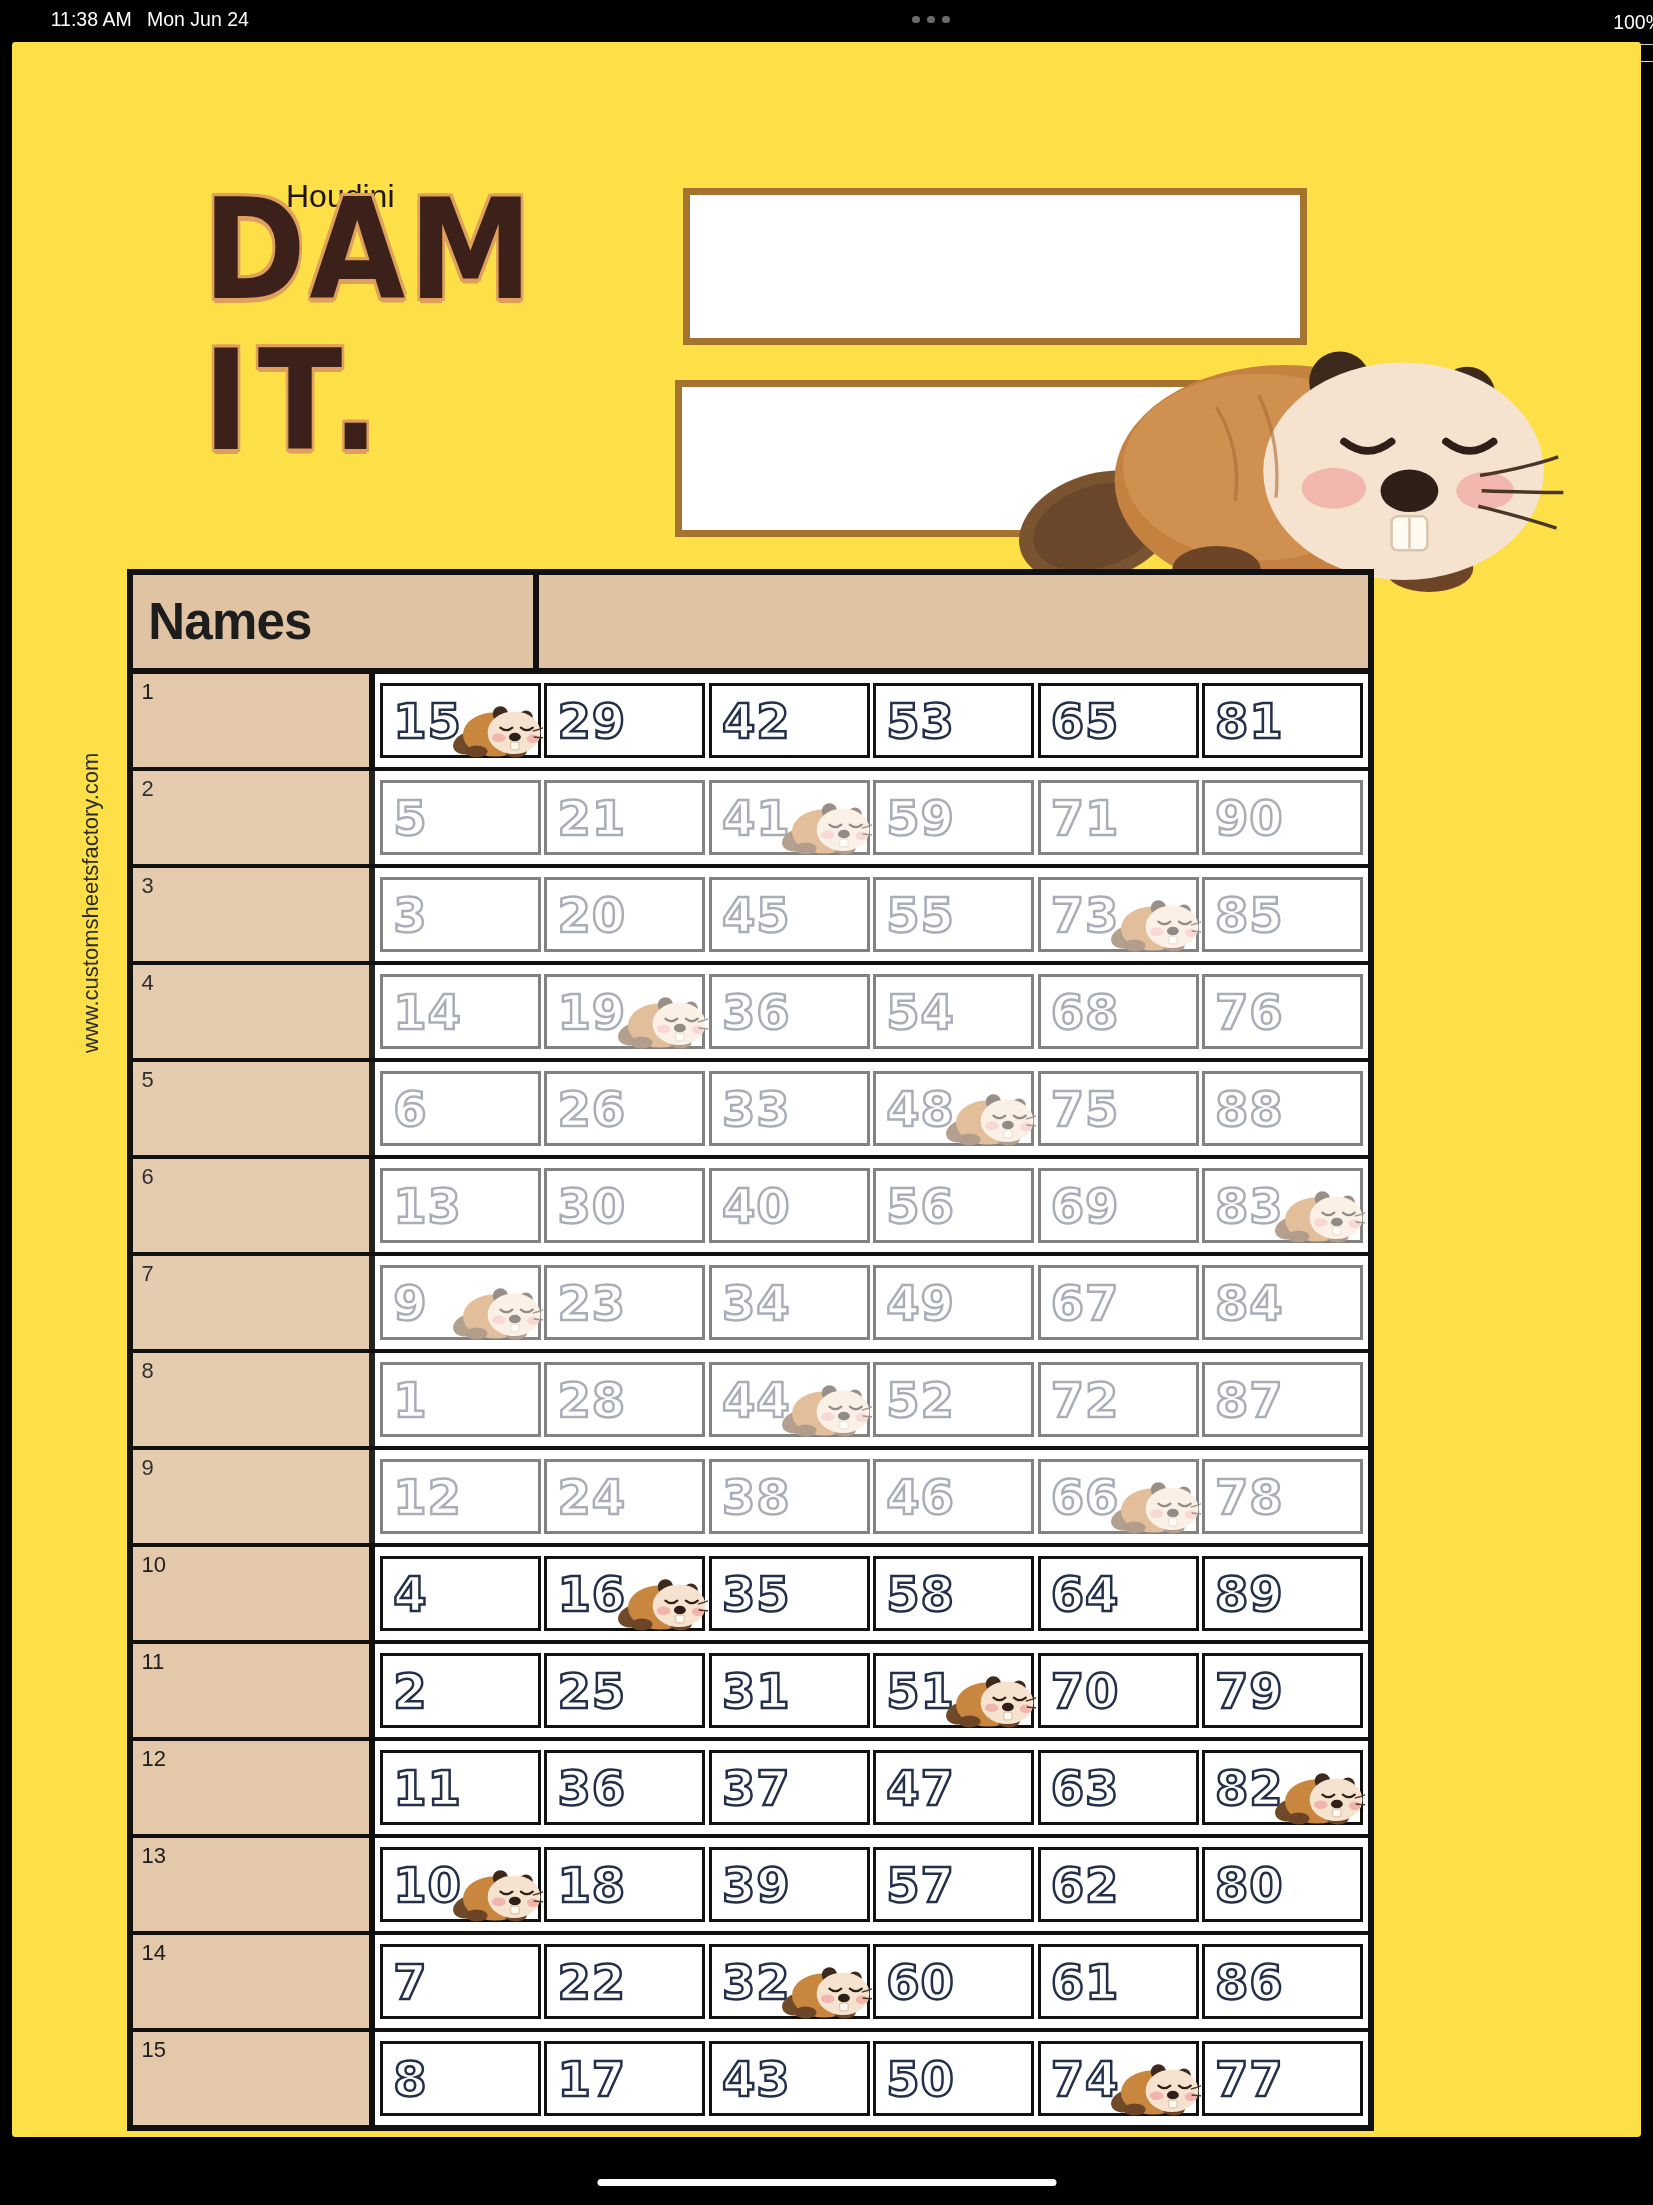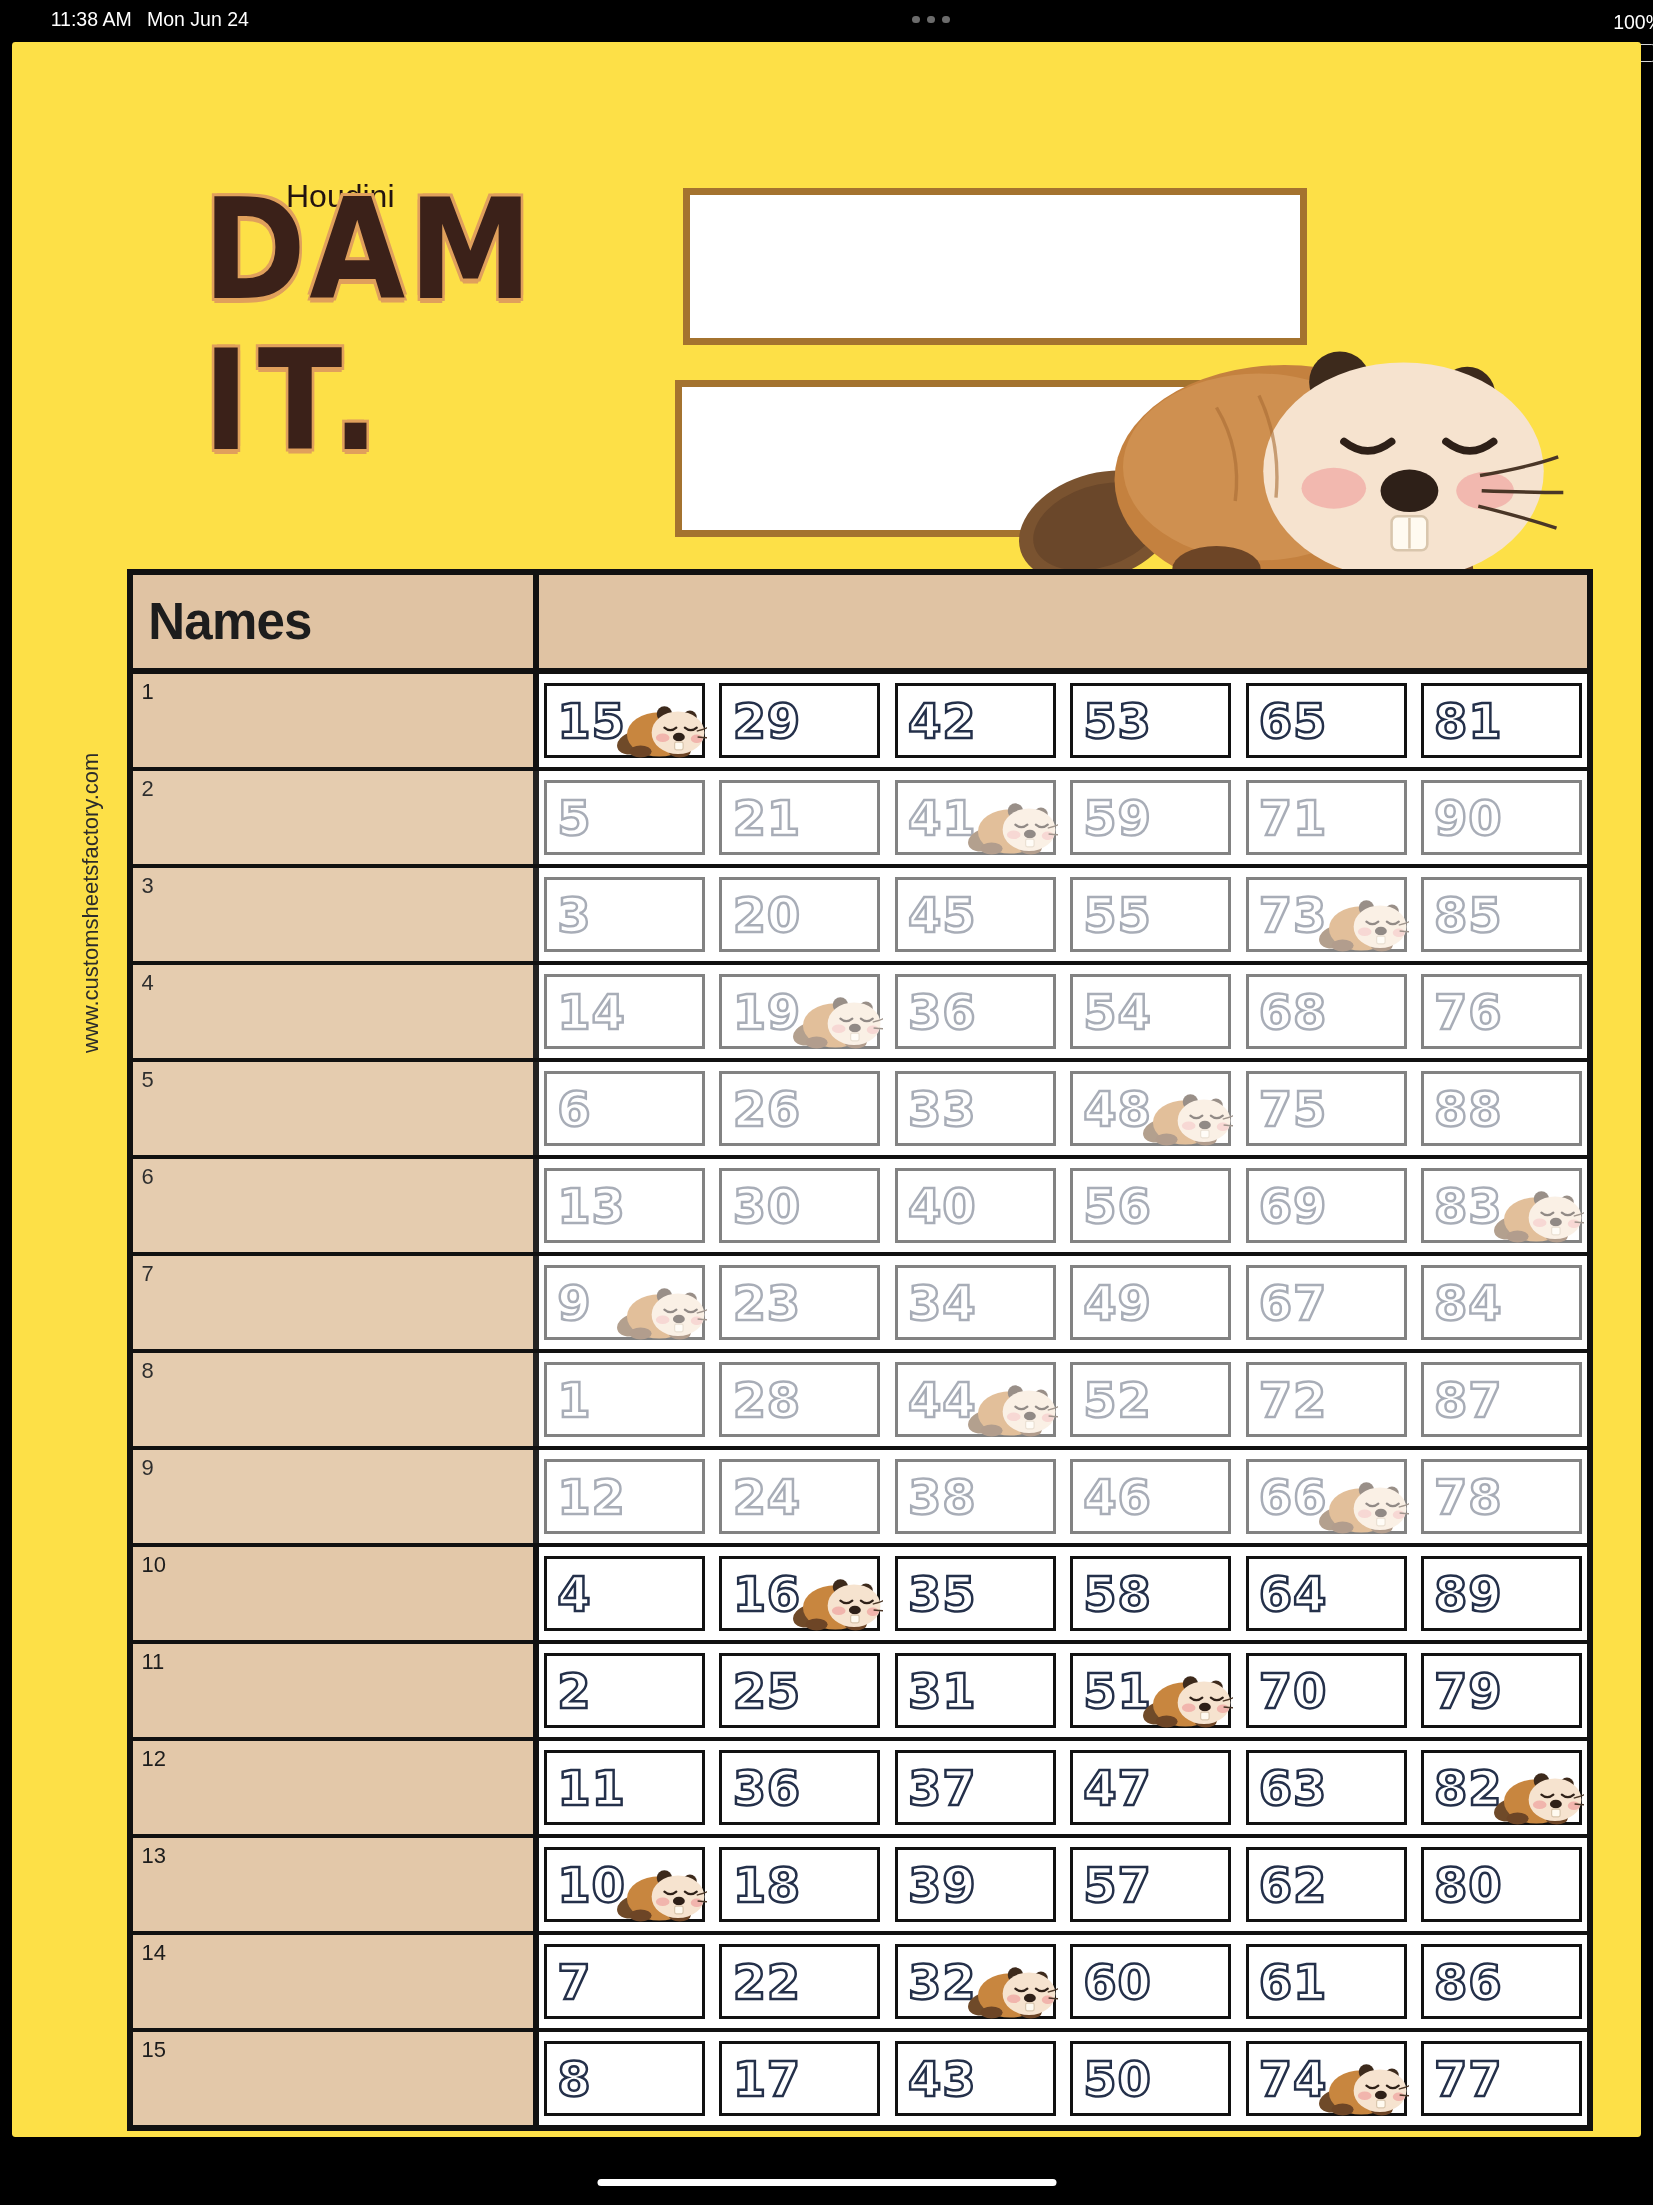--- a/index.html
+++ b/index.html
@@ -181,21 +181,21 @@
     color: #2b2b2b;
     transform: rotate(-90deg);
     transform-origin: left top;
     white-space: nowrap;
   }
 
   
   .board {
     position: absolute;
     left: 115px; top: 527px;
-    width: 1466px;
+    width: 1247px;
     border: 6px solid #111;
     box-sizing: border-box;
     background: #fff;
   }
   .hdr-row {
     display: flex;
     height: 93px;
     border-bottom: 6px solid #111;
   }
   .hdr-names {

